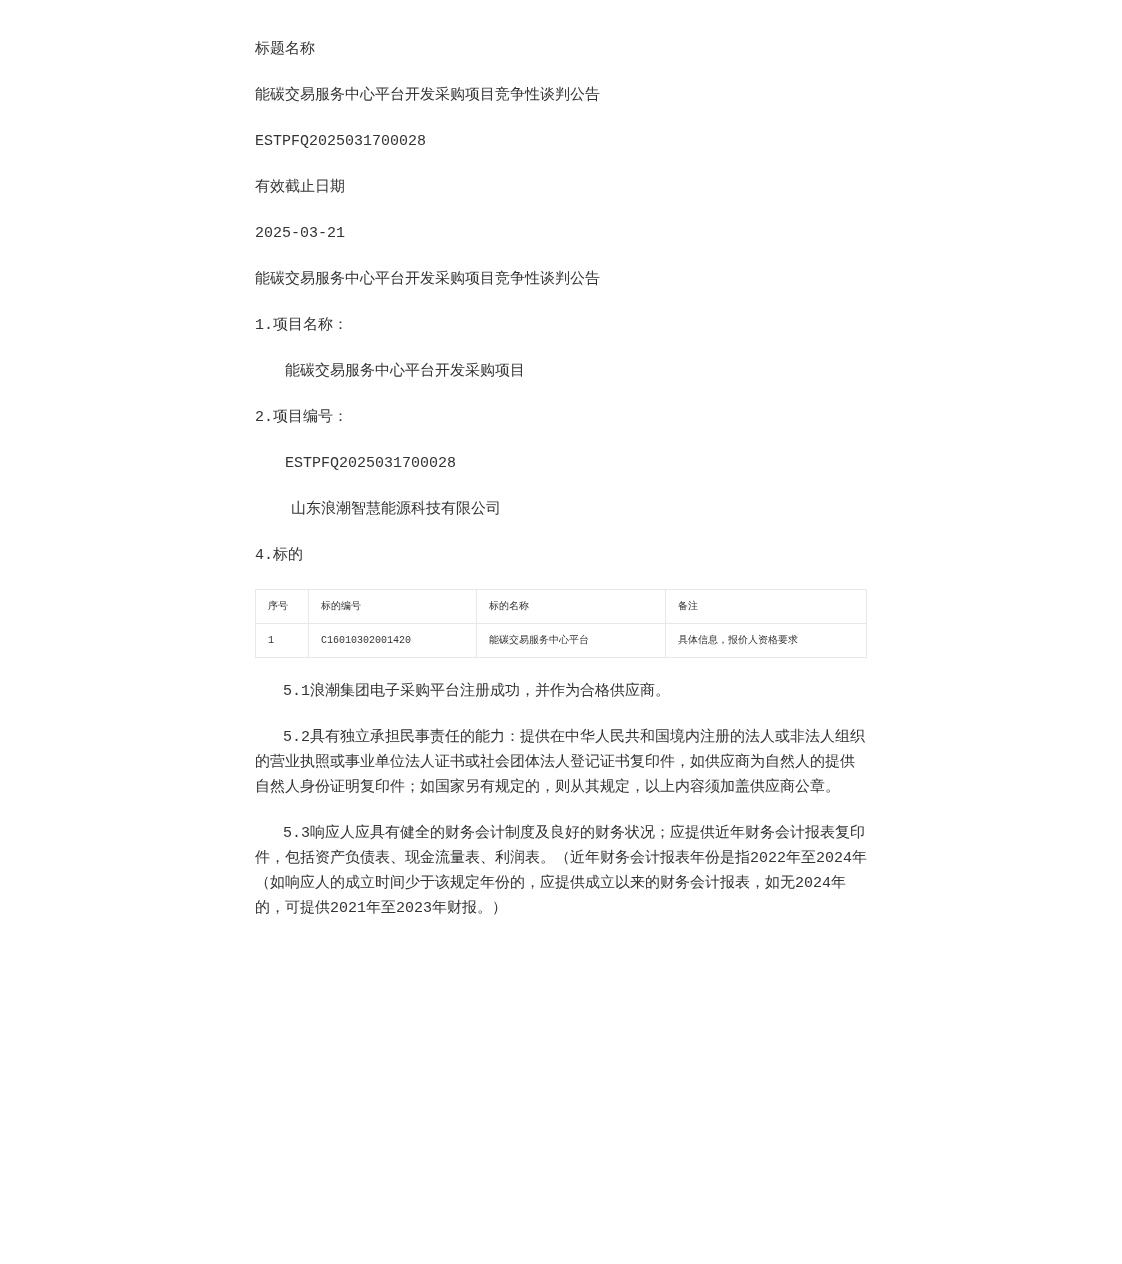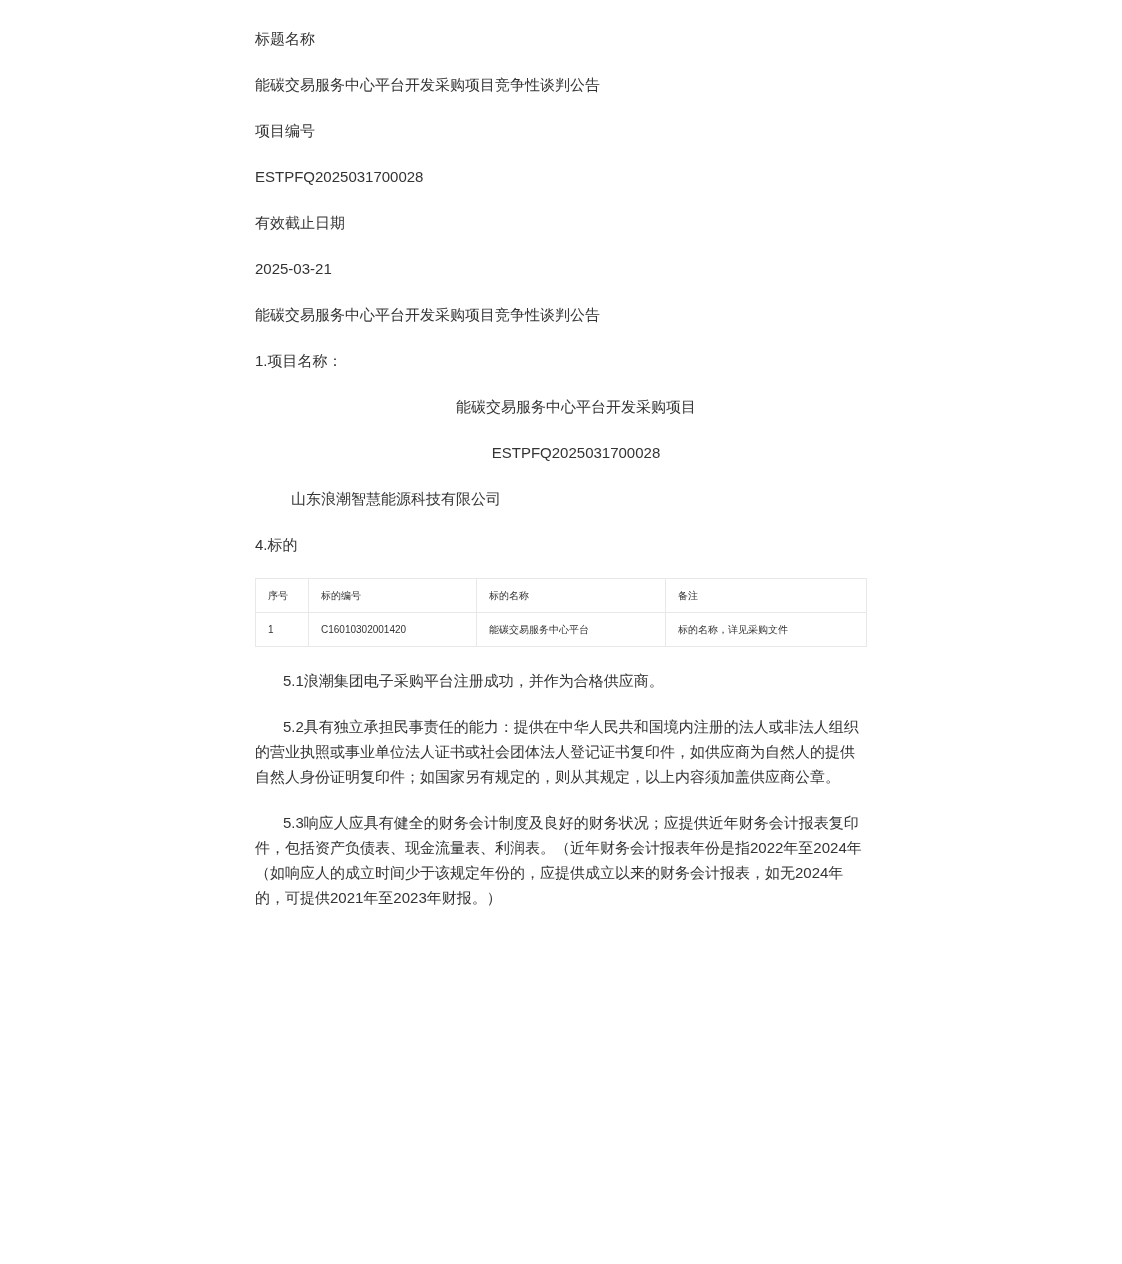--- a/index.html
+++ b/index.html
@@ -6,32 +6,32 @@
     margin: 0;
     padding: 0;
     background: #ffffff;
   }
   body {
     min-height: 1264px;
     font-family: "Liberation Sans", "DejaVu Sans", sans-serif;
   }
   .page {
     width: 612px;
-    margin: 4px auto;
+    margin: 15px auto;
     padding: 1px 0 60px 0;
     color: #333333;
     font-size: 15px;
     line-height: 25px;
+    font-family: Liberation Mono, monospace;
   }
   .page p {
     margin: 21px 0;
   }
   .indent {
     padding-left: 30px;
-    text-align: center;
   }
   .indent-lg {
     padding-left: 36px;
   }
   .para {
     text-indent: 28px;
   }
   .section5-heading {
     margin-top: 52px !important;
   }
@@ -55,32 +55,32 @@
   }
 </style>
 </head>
 <body>
 
 <div class="page">
 
   <p>标题名称</p>
   <p>能碳交易服务中心平台开发采购项目竞争性谈判公告</p>
 
-  <p>项目编号</p>
   <p>ESTPFQ2025031700028</p>
 
 
   <p>有效截止日期</p>
   <p>2025-03-21</p>
 
   <p>能碳交易服务中心平台开发采购项目竞争性谈判公告</p>
 
   <p>1.项目名称：</p>
   <p class="indent">能碳交易服务中心平台开发采购项目</p>
 
+  <p>2.项目编号：</p>
   <p class="indent">ESTPFQ2025031700028</p>
 
   <p class="indent-lg">山东浪潮智慧能源科技有限公司</p>
 
   <p>4.标的</p>
 
   <table class="subject-table">
     <colgroup>
       <col style="width:53px">
       <col style="width:168px">
@@ -93,21 +93,21 @@
         <th>标的编号</th>
         <th>标的名称</th>
         <th>备注</th>
       </tr>
     </thead>
     <tbody>
       <tr>
         <td>1</td>
         <td>C16010302001420</td>
         <td>能碳交易服务中心平台</td>
-        <td>标的名称，详见采购文件</td>
+        <td>具体信息，报价人资格要求</td>
       </tr>
     </tbody>
   </table>
 
   <p class="para">5.1浪潮集团电子采购平台注册成功，并作为合格供应商。</p>
   <p class="para">5.2具有独立承担民事责任的能力：提供在中华人民共和国境内注册的法人或非法人组织的营业执照或事业单位法人证书或社会团体法人登记证书复印件，如供应商为自然人的提供自然人身份证明复印件；如国家另有规定的，则从其规定，以上内容须加盖供应商公章。</p>
   <p class="para">5.3响应人应具有健全的财务会计制度及良好的财务状况；应提供近年财务会计报表复印件，包括资产负债表、现金流量表、利润表。（近年财务会计报表年份是指2022年至2024年（如响应人的成立时间少于该规定年份的，应提供成立以来的财务会计报表，如无2024年的，可提供2021年至2023年财报。）</p>
 
 </div>
 

